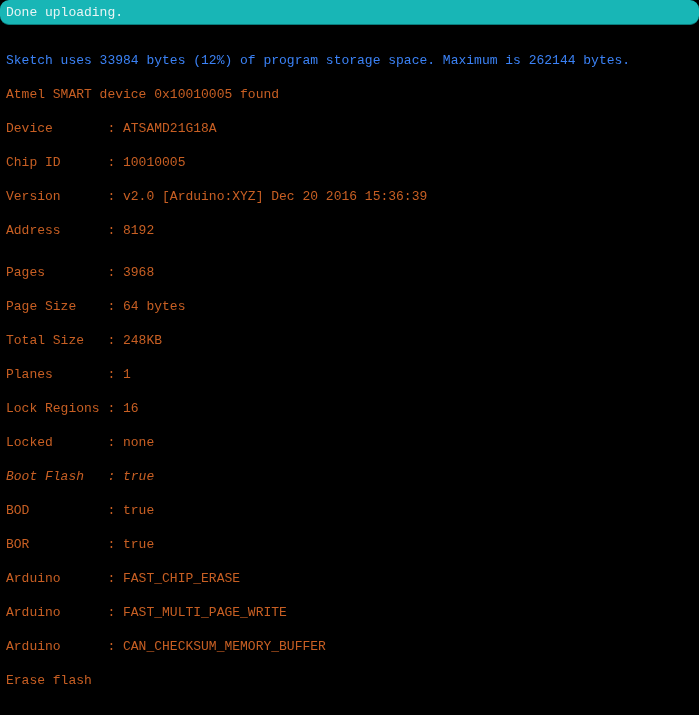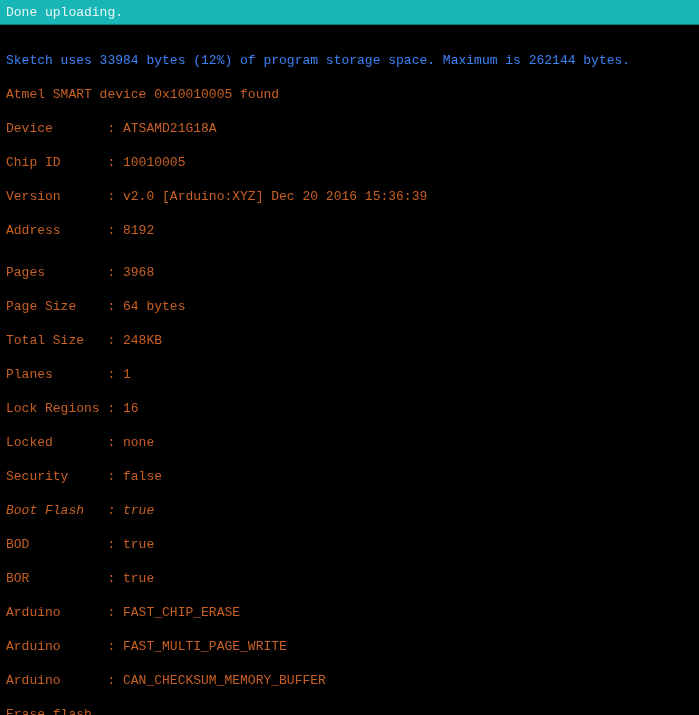--- a/index.html
+++ b/index.html
@@ -14,20 +14,21 @@
     overflow: hidden;
   }
   .status-bar {
     background: #18b6b6;
     color: #e8f5f5;
     height: 25px;
     line-height: 25px;
     padding: 0 6px;
     box-sizing: border-box;
     border-bottom: 1px solid #0a7c7c;
+    border-radius: 9px;
   }
   .console {
     padding: 10px 6px 6px 6px;
     box-sizing: border-box;
     white-space: pre;
   }
   .white  { color: #3b82f6; }
   .orange { color: #c85f23; }
 </style>
 </head>
@@ -43,21 +44,20 @@
 <span class="orange" style="display: block;">Device       : ATSAMD21G18A</span>
 <span class="orange" style="display: block;">Chip ID      : 10010005</span>
 <span class="orange" style="display: block;">Version      : v2.0 [Arduino:XYZ] Dec 20 2016 15:36:39</span>
 <span class="orange" style="display: block;">Address      : 8192</span>
 <span class="orange" style="display: block; margin-top: 8px;">Pages        : 3968</span>
 <span class="orange" style="display: block;">Page Size    : 64 bytes</span>
 <span class="orange" style="display: block;">Total Size   : 248KB</span>
 <span class="orange" style="display: block;">Planes       : 1</span>
 <span class="orange" style="display: block;">Lock Regions : 16</span>
 <span class="orange" style="display: block;">Locked       : none</span>
-<span class="orange" style="display: block;">Security     : false</span>
 <span class="orange" style="display: block; font-style: italic;">Boot Flash   : true</span>
 <span class="orange" style="display: block;">BOD          : true</span>
 <span class="orange" style="display: block;">BOR          : true</span>
 <span class="orange" style="display: block;">Arduino      : FAST_CHIP_ERASE</span>
 <span class="orange" style="display: block;">Arduino      : FAST_MULTI_PAGE_WRITE</span>
 <span class="orange" style="display: block;">Arduino      : CAN_CHECKSUM_MEMORY_BUFFER</span>
 <span class="orange" style="display: block;">Erase flash</span>
 
 <span style="display: block;"></span>
 

